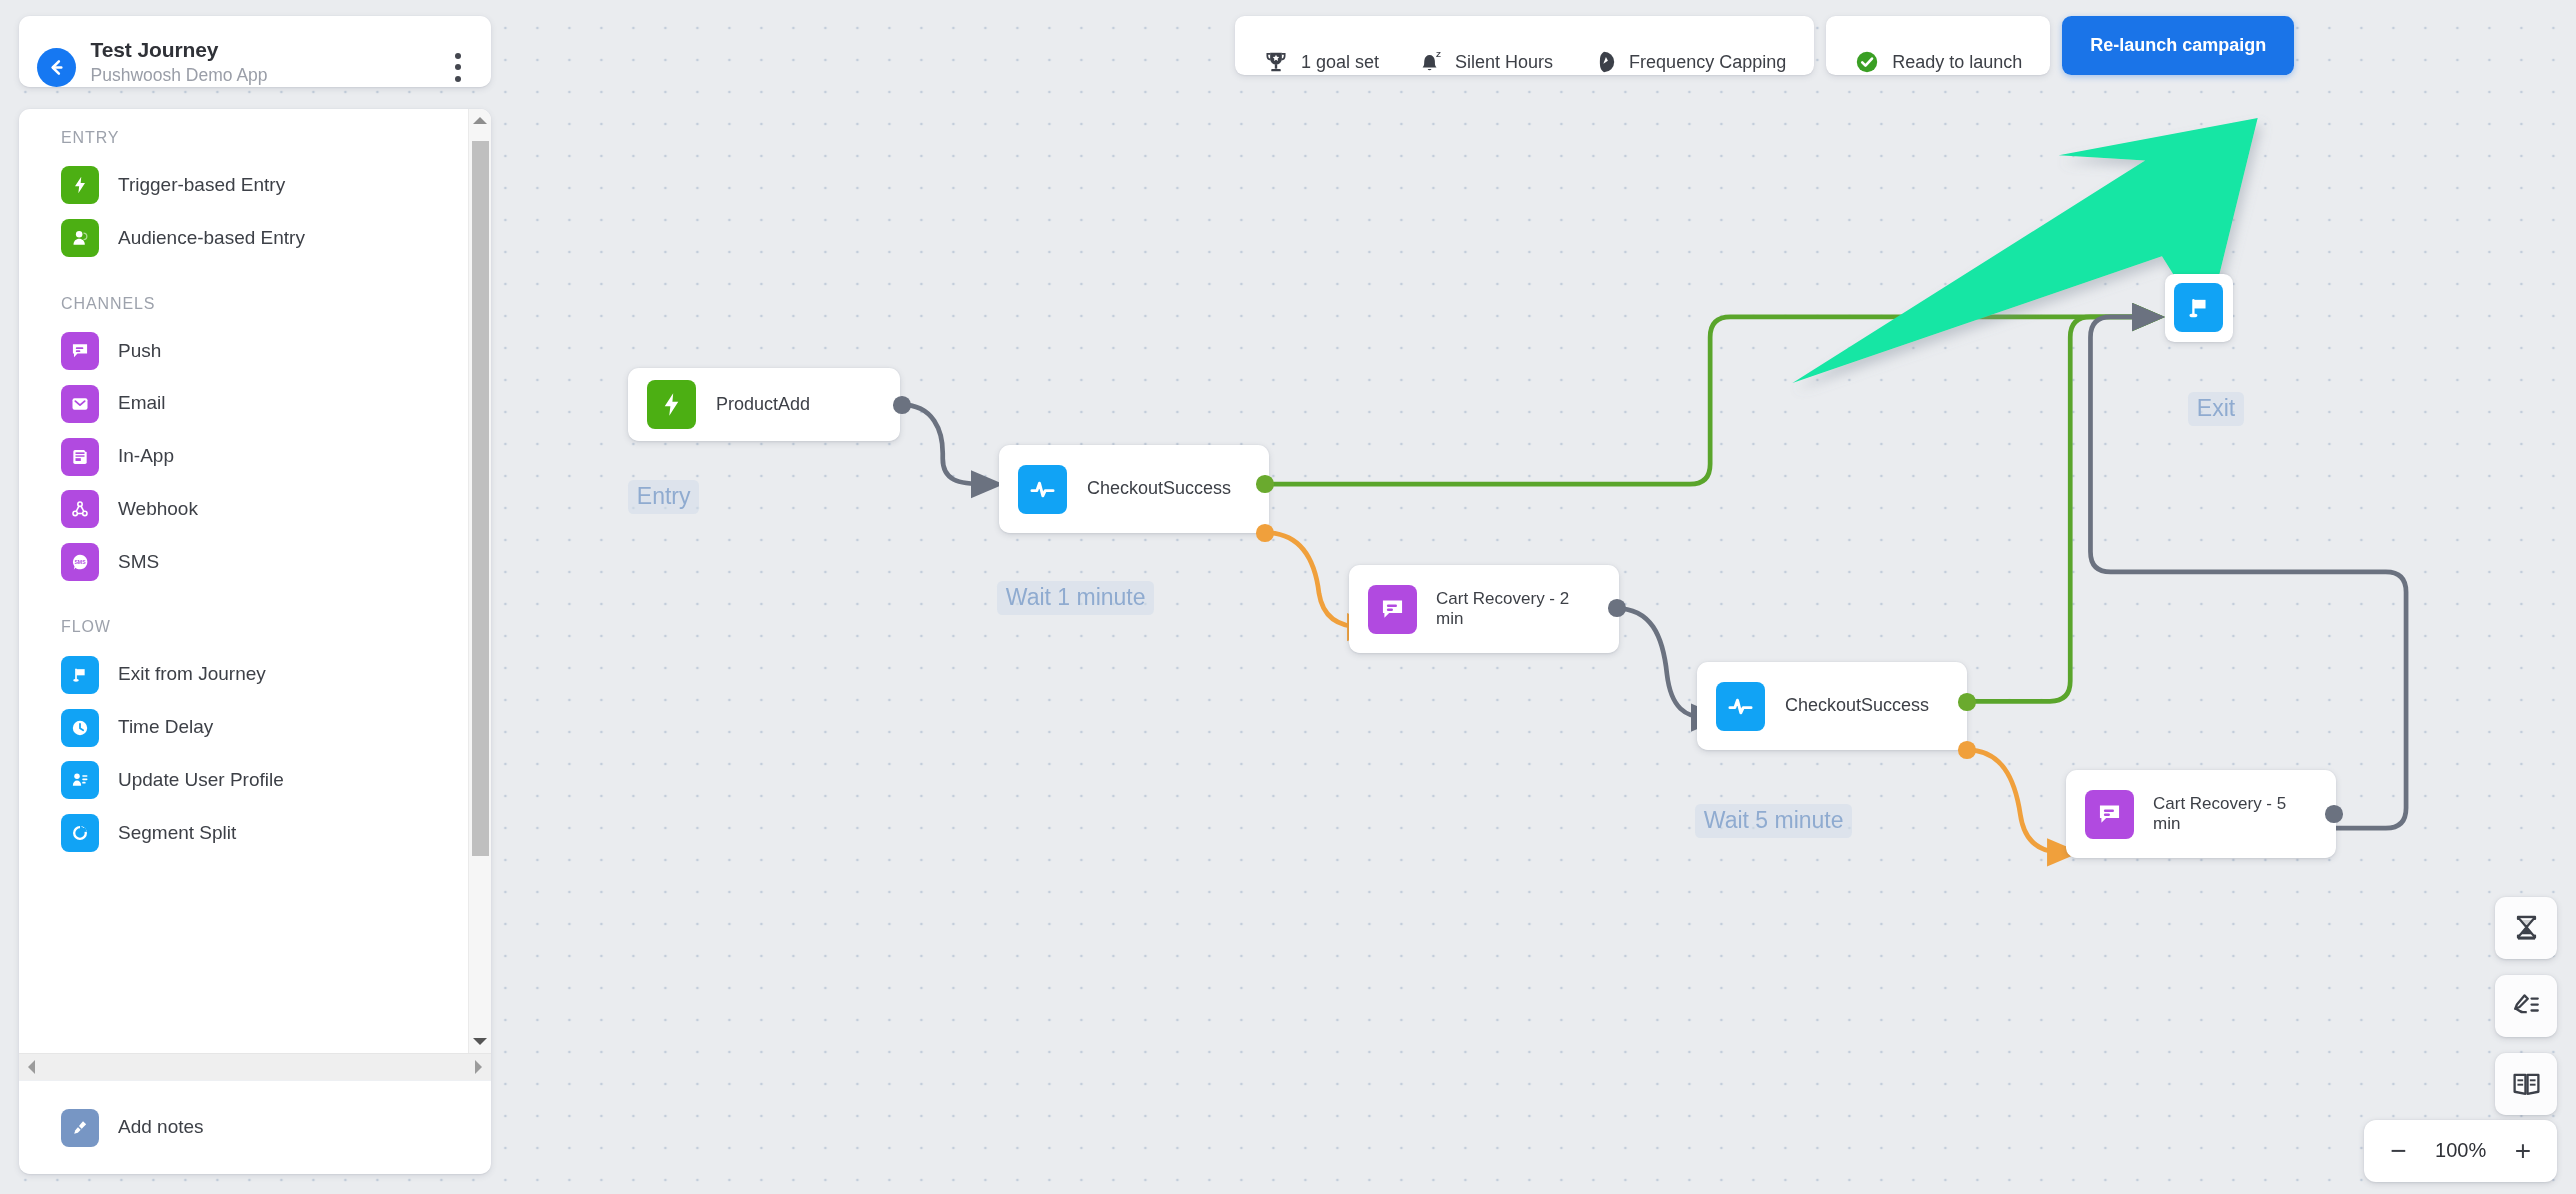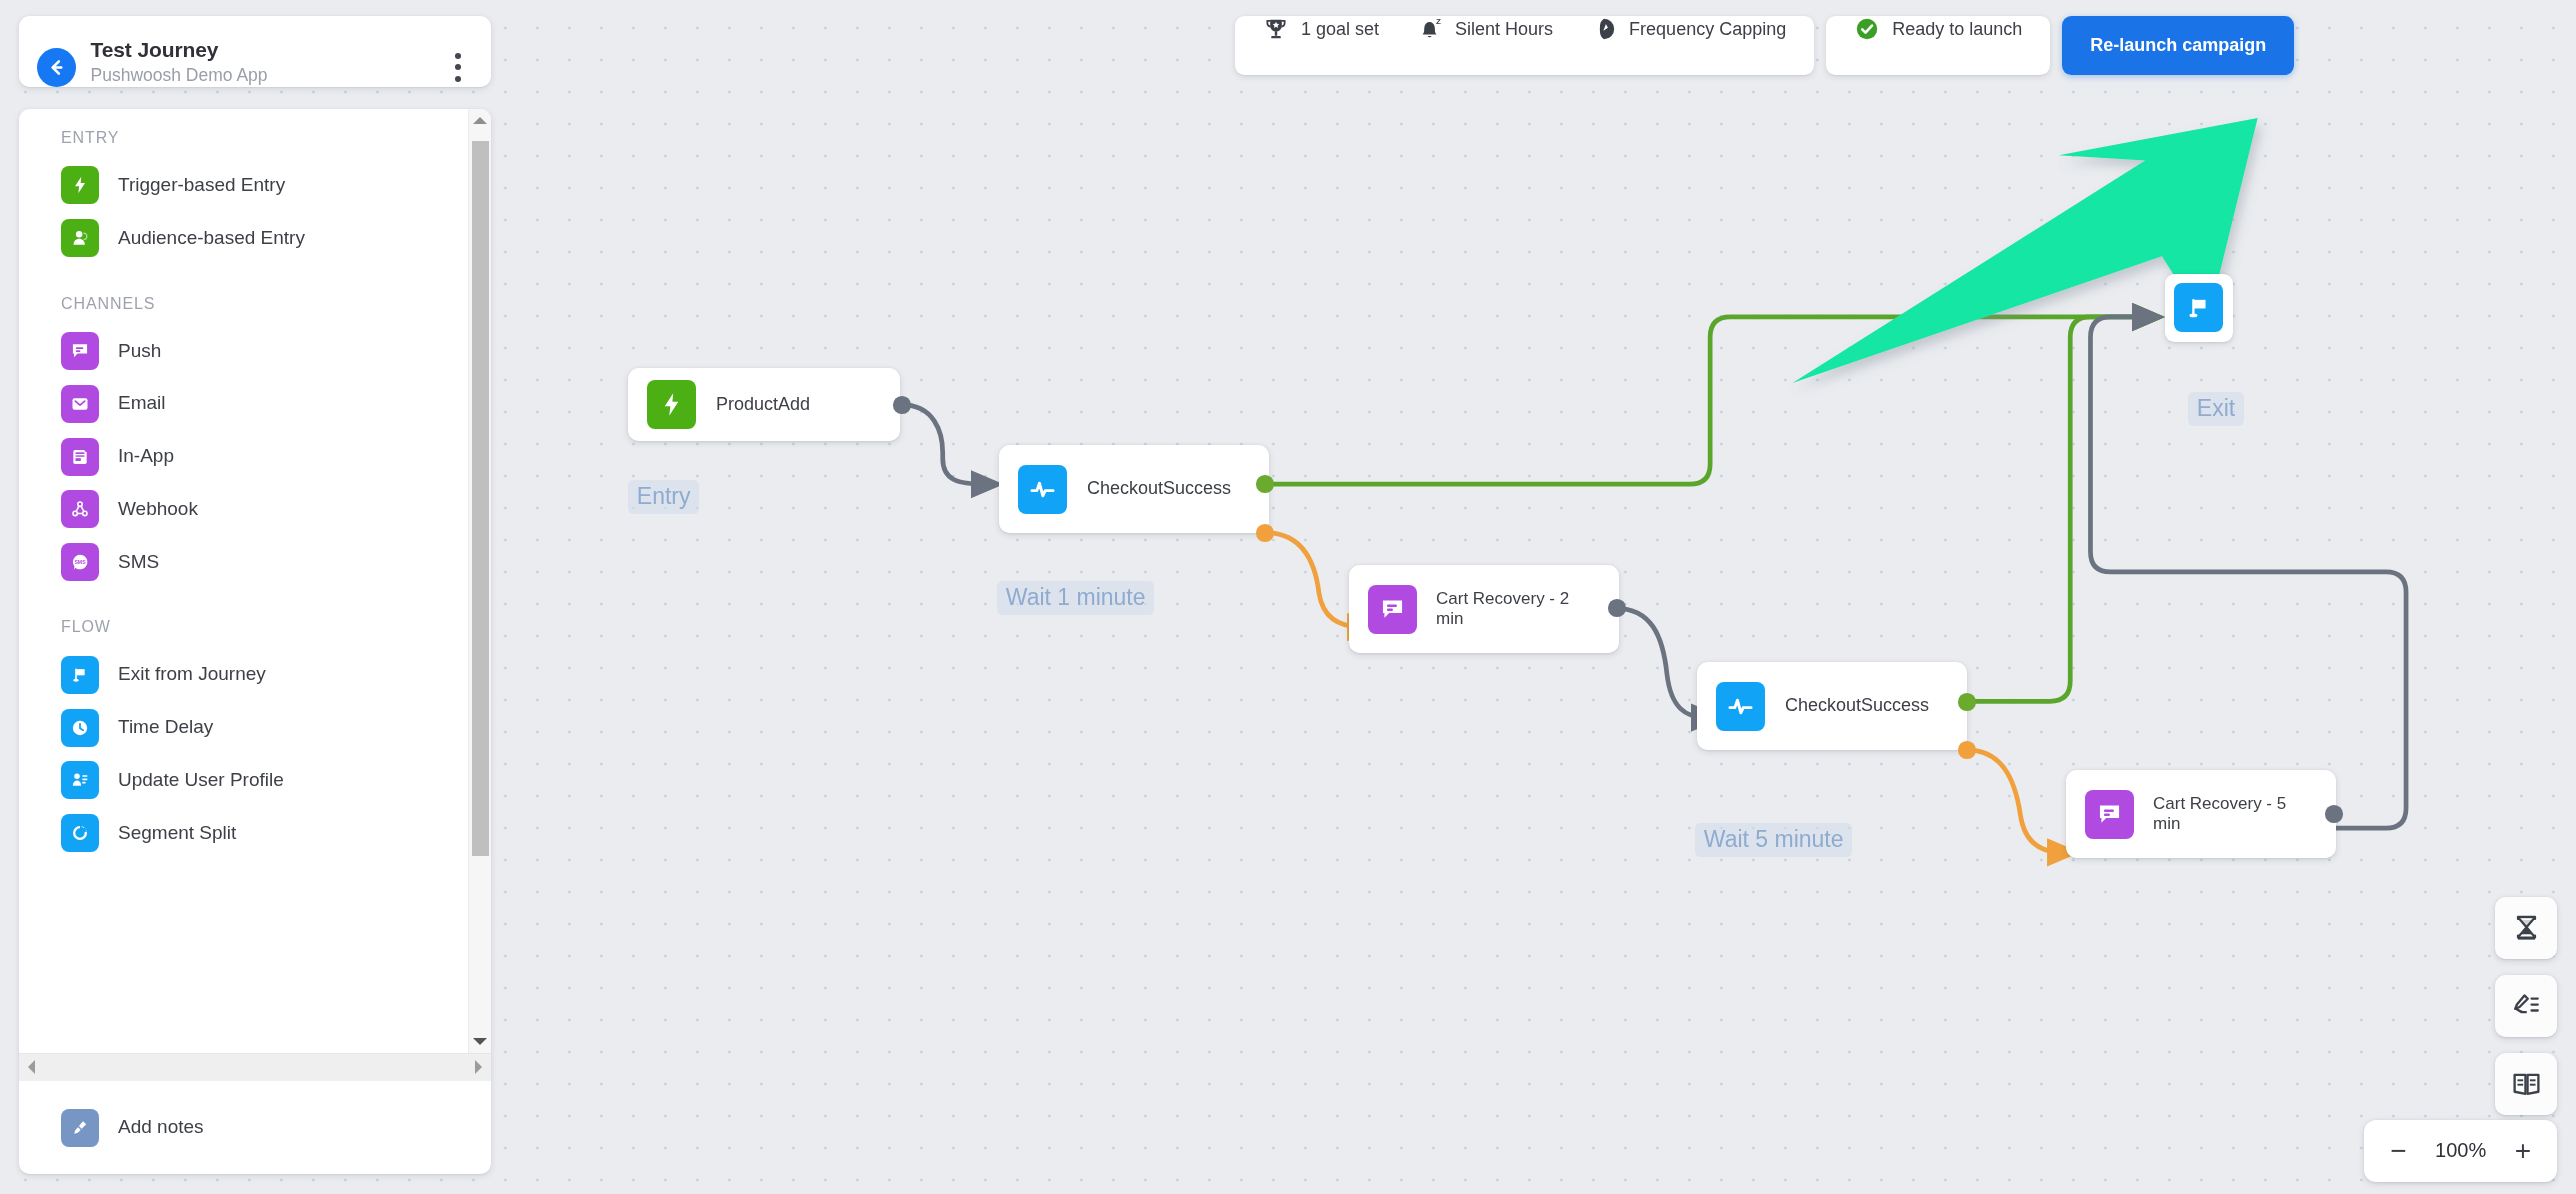--- a/index.html
+++ b/index.html
@@ -88,21 +88,21 @@
 
   .palette-footer {
     border-top: 0.7px solid #eef0f3; padding: 20px 0 20px 0;
   }
 
   
   .toolbar { position: absolute; top: 16px; left: 1235px; display: flex; align-items: stretch; gap: 12px; z-index: 40; }
   .tb-card {
     background: #fff; border-radius: 9.4px; height: 59px;
     box-shadow: 0 2px 6.7px rgba(60,70,90,0.13), 0 0.7px 1.3px rgba(60,70,90,0.08);
-    display: flex; align-items: flex-start; padding: 0 28px; gap: 38px;
+    display: flex; align-items: flex-end; padding: 0 28px; gap: 38px;
   }
   .tb-chip { display: flex; align-items: center; gap: 12px; cursor: pointer; }
   .tb-chip-label { font-size: 18px; color: #3d4047; white-space: nowrap; }
   .tb-btn {
     background: #1a74e8; border-radius: 9.4px; height: 59px; padding: 0 28px;
     display: flex; align-items: center; justify-content: center; cursor: pointer;
     box-shadow: 0 2px 6.7px rgba(26,116,232,0.35);
   }
   .tb-btn-label { font-size: 18px; color: #fff; font-weight: 700; white-space: nowrap; }
 
@@ -437,21 +437,21 @@
 <div class="node wide" style="left:1697px; top:662px; width:270px; height:88px;">
   <div class="node-ico" style="background:#11a3f5">
     <svg width="27" height="27" viewBox="0 0 24 24">
         <path d="M2.6 13 H7 L9.3 6.4 L12.3 17.6 L14.4 13 H21.4" fill="none" stroke="#fff" stroke-width="2.6" stroke-linecap="round" stroke-linejoin="round"></path>
       </svg>
   </div>
   <div class="node-label" style="margin-left:20px; max-width:135px">CheckoutSuccess</div>
 </div>
 <div class="port" style="left:1958px; top:693px; background:#6aaa2e;"></div>
 <div class="port" style="left:1958px; top:741px; background:#f0a03c;"></div>
-<div class="badge" style="left:1695px; top:811px;">Wait 5 minute</div>
+<div class="badge" style="left:1695px; top:792px;">Wait 5 minute</div>
 
 <div class="node wide" style="left:2066px; top:770px; width:270px; height:88px;">
   <div class="node-ico" style="background:#b14ae0">
     <svg width="27" height="27" viewBox="0 0 24 24">
         <path d="M3.5 4 H20.5 V15 H9 L4.8 19.4 V15 H3.5 Z" fill="#fff"></path>
         <rect x="7" y="7.6" width="9" height="2.1" rx="1.05" fill="#b14ae0"></rect>
         <rect x="7" y="11.2" width="5.4" height="2.1" rx="1.05" fill="#b14ae0"></rect>
       </svg>
   </div>
   <div class="node-label small" style="margin-left:19px; max-width:135px">Cart Recovery - 5 min</div>

